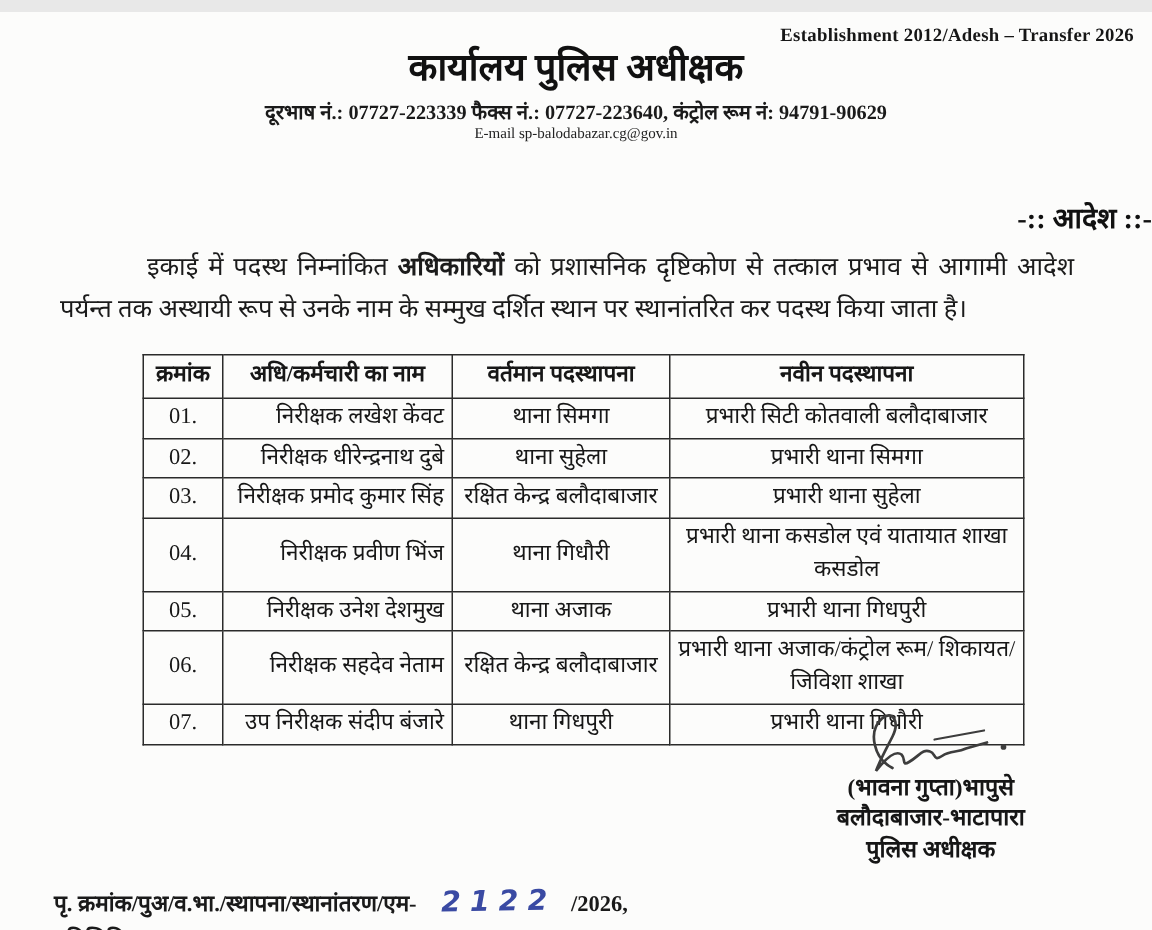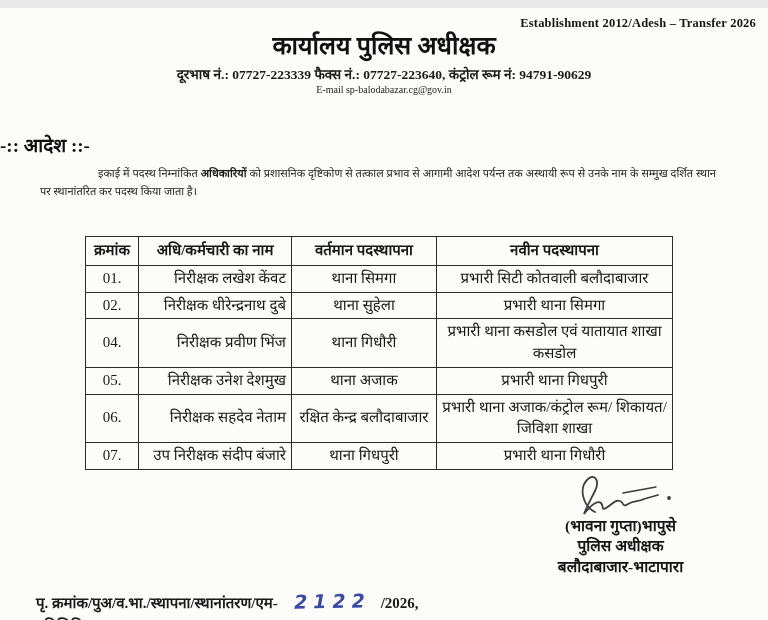--- a/index.html
+++ b/index.html
@@ -11,30 +11,30 @@
   .ref-line{
     position:absolute;top:8px;right:12px;
     font-size:12.5px;font-weight:bold;letter-spacing:.2px;color:#161616;
   }
   .header{position:absolute;top:24px;left:0;width:768px;text-align:center;}
   .office-name{font-size:25px;font-weight:bold;line-height:1.15;color:#111;}
   .district-name{font-size:27px;font-weight:bold;line-height:1.2;color:#111;}
   .contact-line{font-size:13.5px;font-weight:bold;margin-top:4px;color:#1a1a1a;}
   .email-line{font-size:10px;margin-top:1px;color:#222;}
   .order-heading{
-    position:absolute;top:124px;left:0;width:768px;text-align:left;
+    position:absolute;top:124px;left:0;width:768px;text-align:right;
     font-size:19px;font-weight:bold;color:#111;
   }
   .order-para{
     position:absolute;top:156px;left:40px;width:676px;
-    font-size:11px;line-height:1.65;text-align:justify;text-indent:58px;color:#1b1b1b;
+    font-size:17px;line-height:1.65;text-align:justify;text-indent:58px;color:#1b1b1b;
   }
   .order-para .bold-word{font-weight:bold;}
   table.transfer{
-    position:absolute;top:228px;left:85px;width:524px;
+    position:absolute;top:228px;left:95px;width:524px;
     border-collapse:collapse;table-layout:fixed;
   }
   table.transfer th,table.transfer td{
     border:1.4px solid #2b2b2b;padding:2px 5px;
     font-size:15px;line-height:1.45;color:#171717;vertical-align:middle;
   }
   table.transfer th{font-weight:bold;padding:3px 4px;}
   .col-sno{width:53px;}
   .col-name{width:153px;}
   .col-cur{width:145px;}
@@ -97,20 +97,26 @@
         <td class="c-cur">थाना सिमगा</td>
         <td class="c-new">प्रभारी सिटी कोतवाली बलौदाबाजार</td>
       </tr>
       <tr>
         <td class="c-sno">02.</td>
         <td class="c-name">निरीक्षक धीरेन्द्रनाथ दुबे</td>
         <td class="c-cur">थाना सुहेला</td>
         <td class="c-new">प्रभारी थाना सिमगा</td>
       </tr>
       <tr>
+        <td class="c-sno">03.</td>
+        <td class="c-name">निरीक्षक प्रमोद कुमार सिंह</td>
+        <td class="c-cur">रक्षित केन्द्र बलौदाबाजार</td>
+        <td class="c-new">प्रभारी थाना सुहेला</td>
+      </tr>
+      <tr>
         <td class="c-sno">04.</td>
         <td class="c-name">निरीक्षक प्रवीण भिंज</td>
         <td class="c-cur">थाना गिधौरी</td>
         <td class="c-new">प्रभारी थाना कसडोल एवं यातायात शाखा कसडोल</td>
       </tr>
       <tr>
         <td class="c-sno">05.</td>
         <td class="c-name">निरीक्षक उनेश देशमुख</td>
         <td class="c-cur">थाना अजाक</td>
         <td class="c-new">प्रभारी थाना गिधपुरी</td>
@@ -130,22 +136,22 @@
     </tbody>
   </table>
 
   <div class="sig-block">
     <svg class="sig-svg" width="120" height="44" viewBox="0 0 120 44" aria-hidden="true">
       <path d="M34 38 C22 32 17 14 27 5 C34 -1 39 7 34 17 C30 25 26 32 23 40 C30 31 36 26 40 29 C43 32 40 37 45 34 C52 30 54 25 59 27 C63 28 61 34 67 30 C73 26 77 28 83 25 L97 21" fill="none" stroke="#3d3d3d" stroke-width="1.8" stroke-linecap="round"></path>
       <path d="M62 19 L95 13" fill="none" stroke="#3d3d3d" stroke-width="1.5" stroke-linecap="round"></path>
       <circle cx="108" cy="24" r="1.9" fill="#3d3d3d"></circle>
     </svg>
     <div class="sig-line">(भावना गुप्ता)भापुसे</div>
+    <div class="sig-line">बलौदाबाजार-भाटापारा</div>
     <div class="sig-line">पुलिस अधीक्षक</div>
-    <div class="sig-line">बलौदाबाजार-भाटापारा</div>
   </div>
 
   <div class="footer-left">
     <div class="endorsement">
       <span>पृ. क्रमांक/पुअ/व.भा./स्थापना/स्थानांतरण/एम-</span>
       <span class="hand-number" style="color:#3a4aa3;">2122</span>
       <span>/2026,</span>
     </div>
     <div class="copy-label">प्रतिलिपि :-</div>
   </div>

